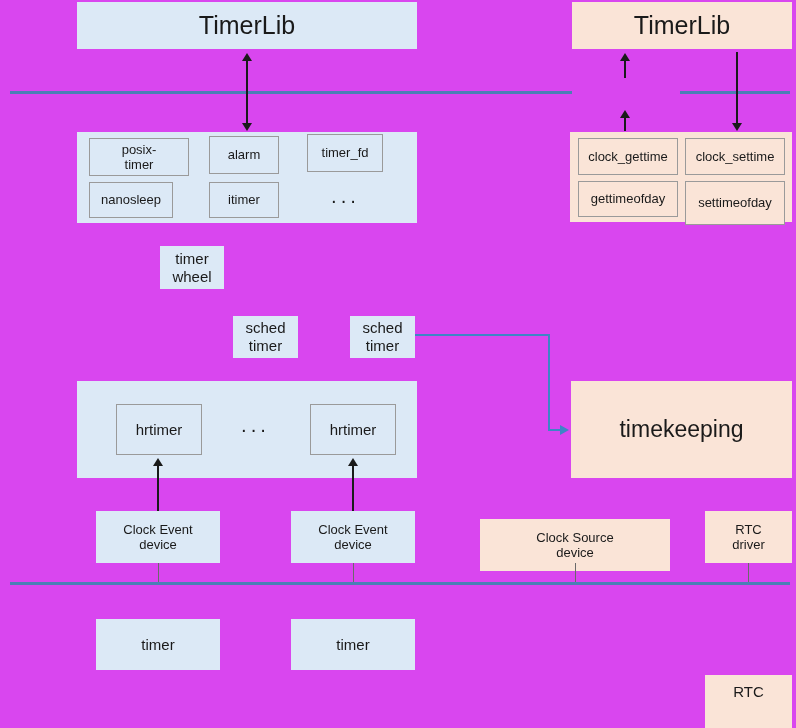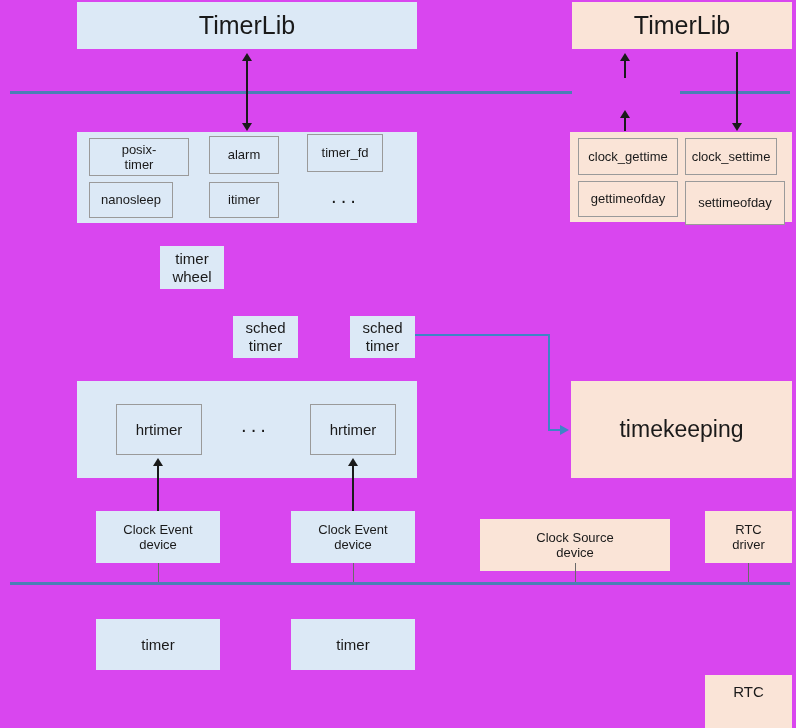--- a/index.html
+++ b/index.html
@@ -145,21 +145,21 @@
   <div class="box blue-fill bordered small-box" style="left:209px; top:182px; width:70px; height:36px;">
     <span>itimer</span>
   </div>
   <div class="dots" style="left:307px; top:182px; width:76px; height:36px;">···</div>
 
   <div class="box peach-fill panel" style="left:570px; top:132px; width:222px; height:90px;"></div>
 
   <div class="box peach-fill bordered small-box" style="left:578px; top:138px; width:100px; height:37px;">
     <span>clock_gettime</span>
   </div>
-  <div class="box peach-fill bordered small-box" style="left:685px; top:138px; width:92px; height:37px;">
+  <div class="box peach-fill bordered small-box" style="left:685px; top:138px; width:100px; height:37px;">
     <span>clock_settime</span>
   </div>
   <div class="box peach-fill bordered small-box" style="left:578px; top:181px; width:100px; height:36px;">
     <span>gettimeofday</span>
   </div>
   <div class="box peach-fill bordered small-box" style="left:685px; top:181px; width:100px; height:44px;">
     <span>settimeofday</span>
   </div>
 
   <div class="box blue-fill mid-box" style="left:160px; top:246px; width:64px; height:43px;">

